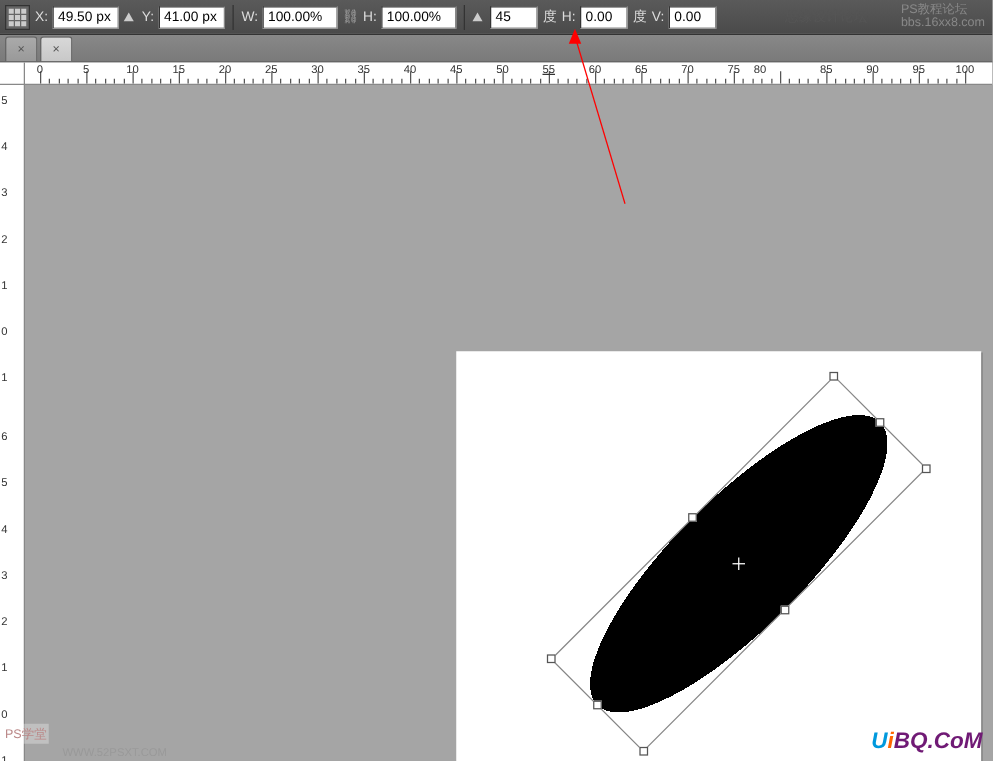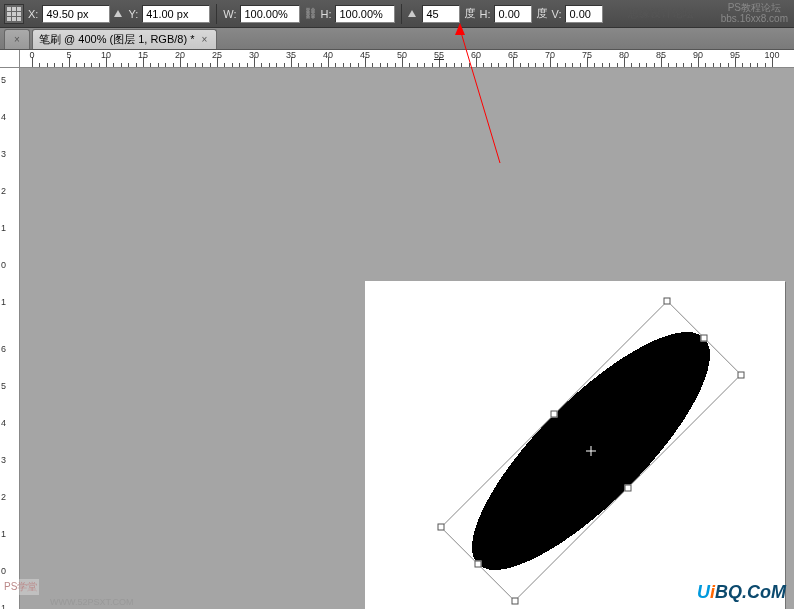--- a/index.html
+++ b/index.html
@@ -3,26 +3,26 @@
 <meta charset="utf-8">
 <style>
 * { margin: 0; padding: 0; box-sizing: border-box; font-family: "Microsoft YaHei", Arial, sans-serif; }
 body { width: 794px; height: 609px; background: #a5a5a5; overflow: hidden; position: relative; }
 
 .options-bar { height: 28px; background: linear-gradient(#5a5a5a, #4a4a4a); display: flex; align-items: center; padding: 0 4px; gap: 4px; font-size: 11px; color: #ddd; border-bottom: 1px solid #333; }
 .ref-icon { width: 20px; height: 20px; display: flex; flex-wrap: wrap; gap: 1px; padding: 2px; background: #666; border: 1px solid #333; }
 .ref-icon span { width: 4px; height: 4px; background: #ccc; }
 .opt-label { color: #ddd; font-size: 11px; }
 .opt-input { height: 18px; background: #fff; border: 1px inset #888; font-size: 11px; padding: 0 3px; color: #000; }
-.opt-input.sm { width: 68px; }
+.opt-input.sm { width: 53px; }
 .opt-input.md { width: 60px; }
 .sep { width: 1px; height: 20px; background: #333; margin: 0 2px; }
 .link-icon { width: 12px; height: 16px; display: inline-flex; align-items: center; justify-content: center; color: #aaa; font-size: 11px; }
 .tri-icon { display: inline-block; width: 0; height: 0; border-left: 4px solid transparent; border-right: 4px solid transparent; border-bottom: 7px solid #ccc; margin-right: 2px; }
-.watermark-top { position: absolute; right: 6px; top: 2px; font-size: 11px; color: #666; text-align: center; line-height: 1.1; }
+.watermark-top { position: absolute; right: 6px; top: 2px; font-size: 11px; color: #666; text-align: left; line-height: 1.1; }
 .watermark-top .t1 { color: #888; font-size: 10px; }
 .watermark-top .t2 { color: #888; font-size: 10px; }
 .overlay-text { position: absolute; top: 6px; right: 100px; font-size: 11px; color: #555; }
 
 .tabs-bar { height: 22px; background: linear-gradient(#888, #7a7a7a); display: flex; align-items: flex-end; padding: 0 4px; gap: 2px; border-bottom: 1px solid #555; }
 .tab { height: 20px; background: linear-gradient(#aaa, #999); border: 1px solid #666; border-bottom: none; padding: 2px 6px; font-size: 11px; color: #222; display: flex; align-items: center; gap: 4px; border-radius: 3px 3px 0 0; }
 .tab.active { background: linear-gradient(#d8d8d8, #c8c8c8); color: #000; }
 .tab-close { width: 12px; height: 12px; display: inline-flex; align-items: center; justify-content: center; font-size: 10px; color: #555; cursor: pointer; }
 
 .ruler-h { position: absolute; left: 20px; top: 50px; right: 0; height: 18px; background: #fff; border-bottom: 1px solid #888; overflow: hidden; }
@@ -48,21 +48,21 @@
 .center-mark::before { left: 50%; top: 0; width: 1px; height: 100%; transform: translateX(-50%); }
 .center-mark::after { top: 50%; left: 0; height: 1px; width: 100%; transform: translateY(-50%); }
 
 .arrow-annot { position: absolute; pointer-events: none; }
 
 .wm-bl { position: absolute; left: 2px; bottom: 14px; font-size: 10px; color: #b88; background: rgba(255,255,255,0.3); padding: 1px 2px; }
 .wm-bl2 { position: absolute; left: 50px; bottom: 2px; font-size: 9px; color: #999; }
 .wm-br { position: absolute; right: 8px; bottom: 6px; font-size: 18px; font-weight: bold; font-style: italic; }
 .wm-br .b1 { color: #0099dd; }
 .wm-br .b2 { color: #ff6600; }
-.wm-br .b3 { color: #0c4a6e; font-style: italic; }
+.wm-br .b3 { color: #701a75; font-style: italic; }
 </style>
 </head>
 <body>
 
 <div class="options-bar">
   <div class="ref-icon">
     <span></span>
       <span></span>
       <span></span>
       <span></span>
@@ -98,21 +98,20 @@
 <div class="watermark-top">
   <div class="t1">PS教程论坛</div>
   <div class="t2">bbs.16xx8.com</div>
 </div>
 
 <div class="tabs-bar">
   <div class="tab">
     <span class="tab-close">×</span>
   </div>
   <div class="tab active">
-    <span>笔刷 @ 400% (图层 1, RGB/8) *</span>
     <span class="tab-close">×</span>
   </div>
 </div>
 
 <div class="ruler-corner"></div>
 <div class="ruler-h" id="rulerH">
     <div class="tick major" style="left: 12px;"></div>
     <div class="lbl" style="left: 12px;">0</div>
     <div class="tick minor" style="left: 19.4px;"></div>
     <div class="tick minor" style="left: 26.8px;"></div>
@@ -202,21 +201,21 @@
     <div class="tick minor" style="left: 544.8px;"></div>
     <div class="tick minor" style="left: 552.2px;"></div>
     <div class="tick minor" style="left: 559.6px;"></div>
     <div class="tick major" style="left: 567px;"></div>
     <div class="lbl" style="left: 567px;">75</div>
     <div class="tick minor" style="left: 574.4px;"></div>
     <div class="tick minor" style="left: 581.8px;"></div>
     <div class="tick minor" style="left: 589.2px;"></div>
     <div class="tick minor" style="left: 596.6px;"></div>
     <div class="tick major" style="left: 604px;"></div>
-    <div class="lbl" style="left: 604px;">80</div>
+    <div class="lbl" style="left: 588px;">80</div>
     <div class="tick minor" style="left: 611.4px;"></div>
     <div class="tick minor" style="left: 618.8px;"></div>
     <div class="tick minor" style="left: 626.2px;"></div>
     <div class="tick minor" style="left: 633.6px;"></div>
     <div class="tick major" style="left: 641px;"></div>
     <div class="lbl" style="left: 641px;">85</div>
     <div class="tick minor" style="left: 648.4px;"></div>
     <div class="tick minor" style="left: 655.8px;"></div>
     <div class="tick minor" style="left: 663.2px;"></div>
     <div class="tick minor" style="left: 670.6px;"></div>

